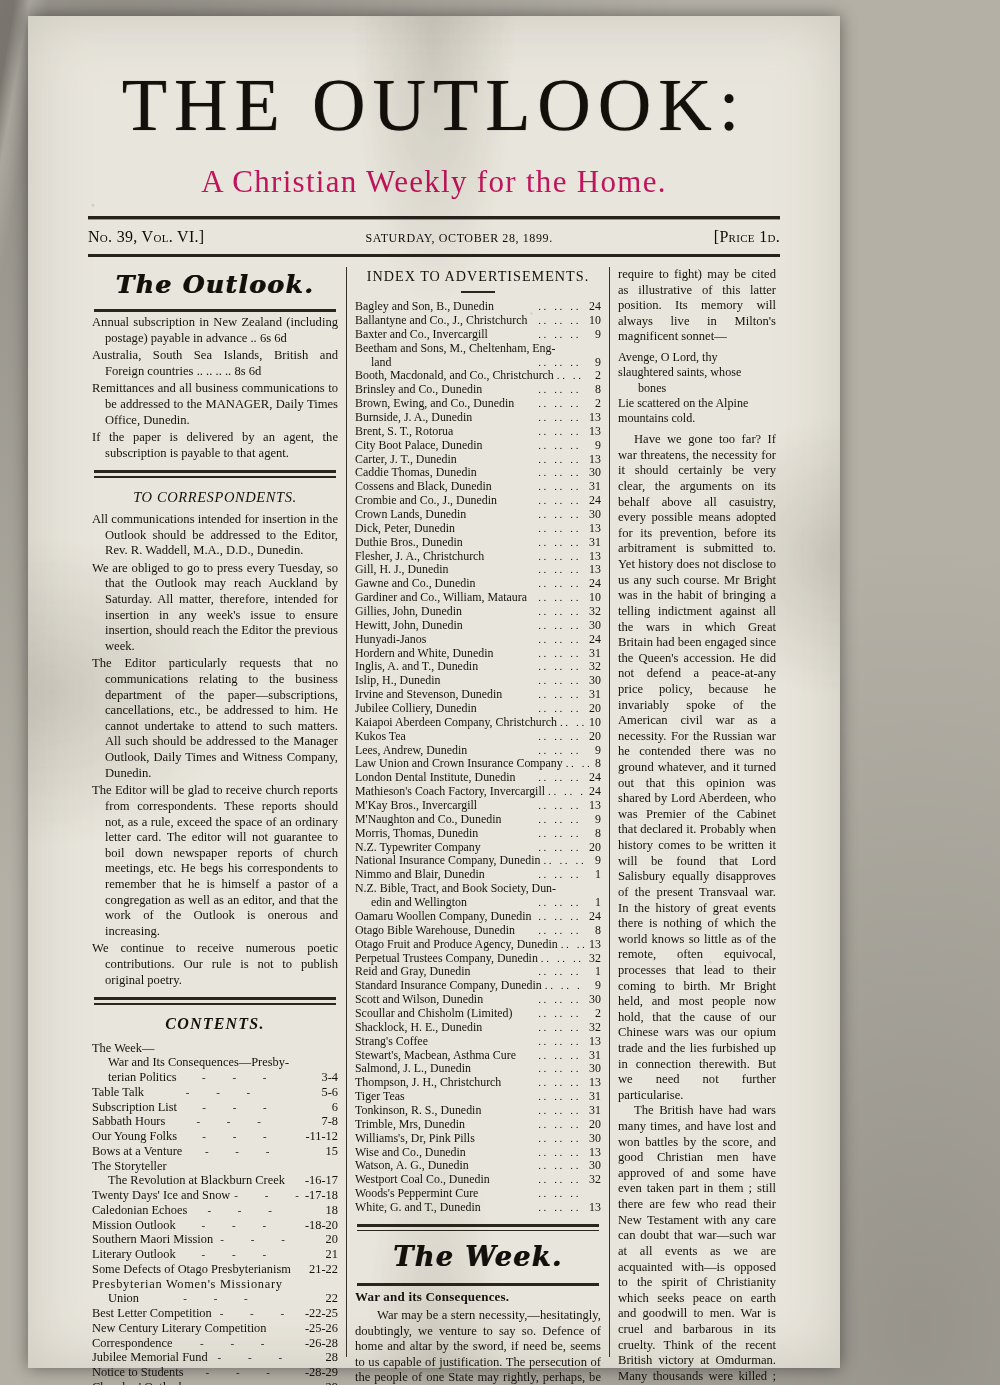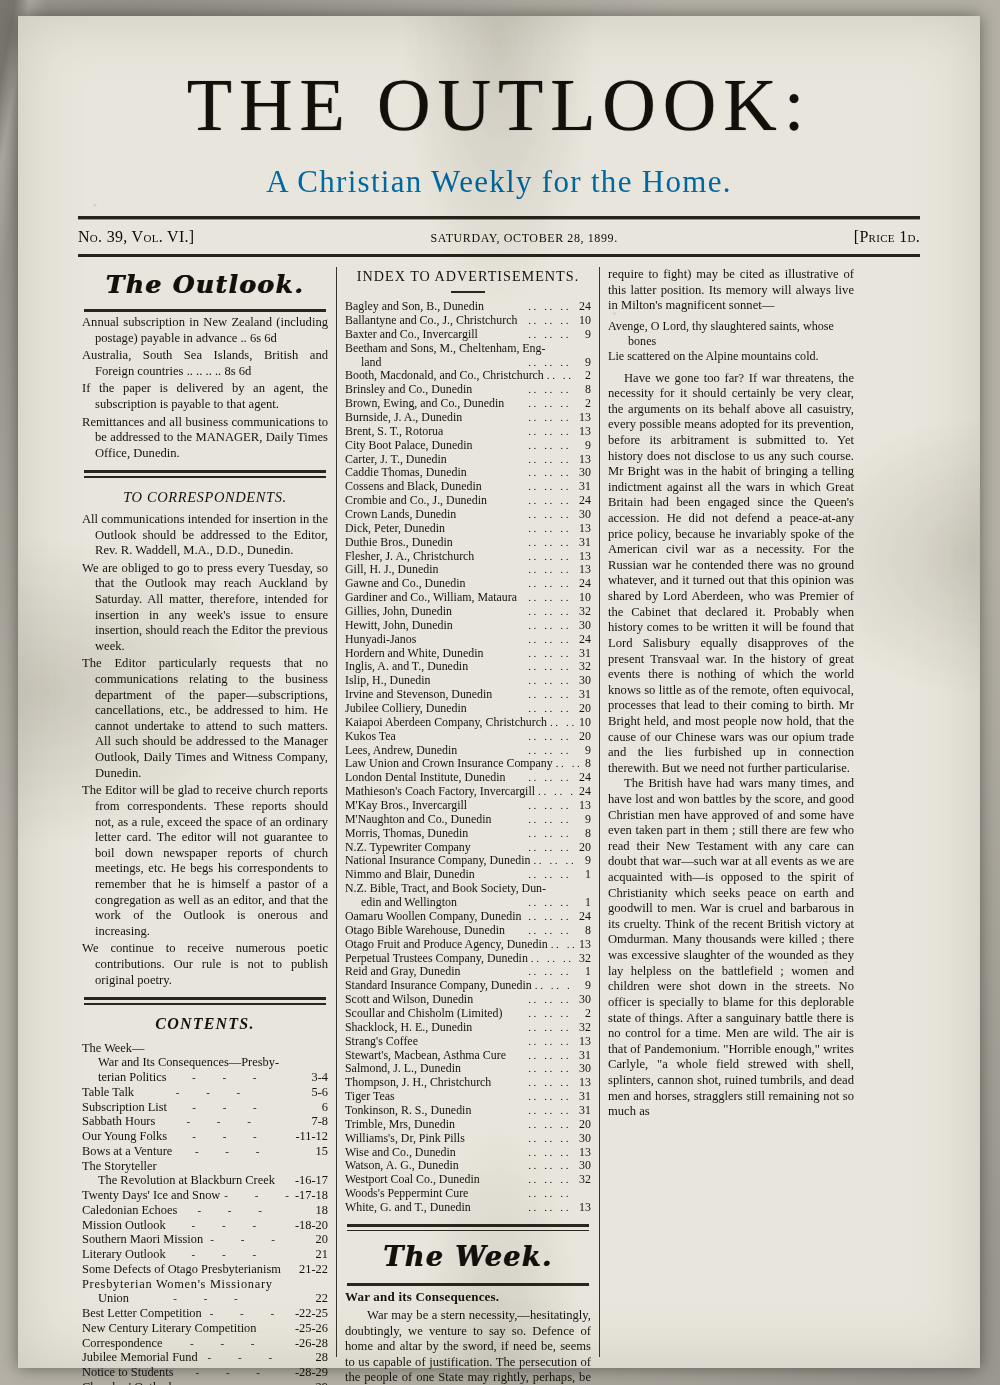--- a/index.html
+++ b/index.html
@@ -14,21 +14,21 @@
     position:relative;
     width:1000px;height:1385px;
     background:
       radial-gradient(ellipse at 12% 6%, rgba(0,0,0,.20), rgba(0,0,0,0) 45%),
       radial-gradient(ellipse at 92% 96%, rgba(0,0,0,.16), rgba(0,0,0,0) 42%),
       linear-gradient(100deg,#8f8b82 0 1.2%, #c9c5bb 2.4%, #b4b0a6 4%);
     overflow:hidden;
   }
   #sheet{
     position:absolute;
-    left:18px;top:16px;width:962px;height:1352px;
+    left:28px;top:16px;width:812px;height:1352px;
     background:#e8e5dc;
     box-shadow:0 0 16px rgba(0,0,0,.45), inset 0 0 60px rgba(150,145,132,.35);
   }
   
   #grain{
     position:absolute;inset:0;pointer-events:none;
     background-image:
       radial-gradient(circle at 8% 14%, rgba(120,112,98,.18) 0 1px, rgba(0,0,0,0) 2px),
       radial-gradient(circle at 26% 52%, rgba(120,112,98,.13) 0 1px, rgba(0,0,0,0) 2px),
       radial-gradient(circle at 62% 22%, rgba(120,112,98,.14) 0 1px, rgba(0,0,0,0) 2px),
@@ -48,21 +48,21 @@
   .masthead{text-align:center;padding-top:52px;}
   .mast-title{
     font-family:"Liberation Serif", serif;
     font-size:74px;letter-spacing:7px;font-weight:400;
     line-height:1;
     color:#171410;
     text-shadow:0 0 1px rgba(30,25,18,.55), .5px .4px 0 rgba(60,54,44,.35);
   }
   .mast-sub{
     font-size:31px;margin-top:22px;letter-spacing:1.3px;
-    color:#0369a1;
+    color:#be185d;
   }
   .rule-heavy{
     height:3px;background:#2b2620;margin:16px 60px 0 60px;
     box-shadow:0 1px 0 rgba(60,54,44,.45);
   }
   .issueline{
     display:flex;justify-content:space-between;align-items:baseline;
     margin:9px 60px 0 60px;font-size:16px;letter-spacing:.3px;
   }
   .issueline .mid{font-size:12px;letter-spacing:.6px;}
@@ -166,22 +166,22 @@
 
       <div class="cols">
 
         <div class="col c1">
           <div class="colinner">
             <div class="fraktur">The Outlook.</div>
             <div class="dblrule"></div>
             <div id="subs">
                 <div class="hang">Annual subscription in New Zealand (including postage) payable in advance .. 6s 6d</div>
                 <div class="hang">Australia, South Sea Islands, British and Foreign countries .. .. .. .. 8s 6d</div>
+                <div class="hang">Remittances and all business communications to be addressed to the MANAGER, Daily Times Office, Dunedin.</div>
                 <div class="hang">If the paper is delivered by an agent, the subscription is payable to that agent.</div>
-                <div class="hang">Remittances and all business communications to be addressed to the MANAGER, Daily Times Office, Dunedin.</div>
               </div>
             <div class="dblrule"></div>
             <div class="dblrule2"></div>
             <div class="sec-h">TO CORRESPONDENTS.</div>
             <div id="corr">
                 <div class="hang">All communications intended for insertion in the Outlook should be addressed to the Editor, Rev. R. Waddell, M.A., D.D., Dunedin.</div>
                 <div class="hang">We are obliged to go to press every Tuesday, so that the Outlook may reach Auckland by Saturday. All matter, therefore, intended for insertion in any week's issue to ensure insertion, should reach the Editor the previous week.</div>
                 <div class="hang">The Editor particularly requests that no communications relating to the business department of the paper—subscriptions, cancellations, etc., be addressed to him. He cannot undertake to attend to such matters. All such should be addressed to the Manager Outlook, Daily Times and Witness Company, Dunedin.</div>
                 <div class="hang">The Editor will be glad to receive church reports from correspondents. These reports should not, as a rule, exceed the space of an ordinary letter card. The editor will not guarantee to boil down newspaper reports of church meetings, etc. He begs his correspondents to remember that he is himself a pastor of a congregation as well as an editor, and that the work of the Outlook is onerous and increasing.</div>
                 <div class="hang">We continue to receive numerous poetic contributions. Our rule is not to publish original poetry.</div>

